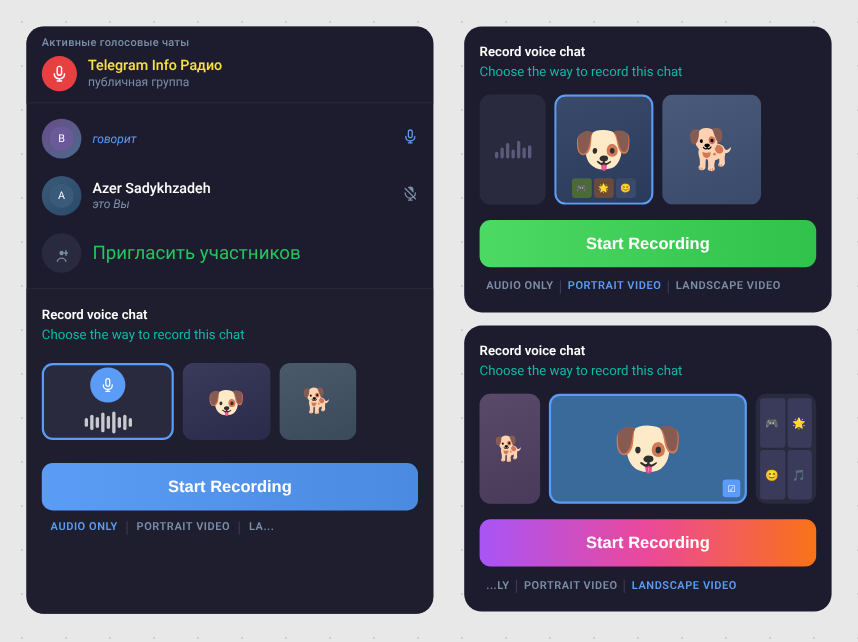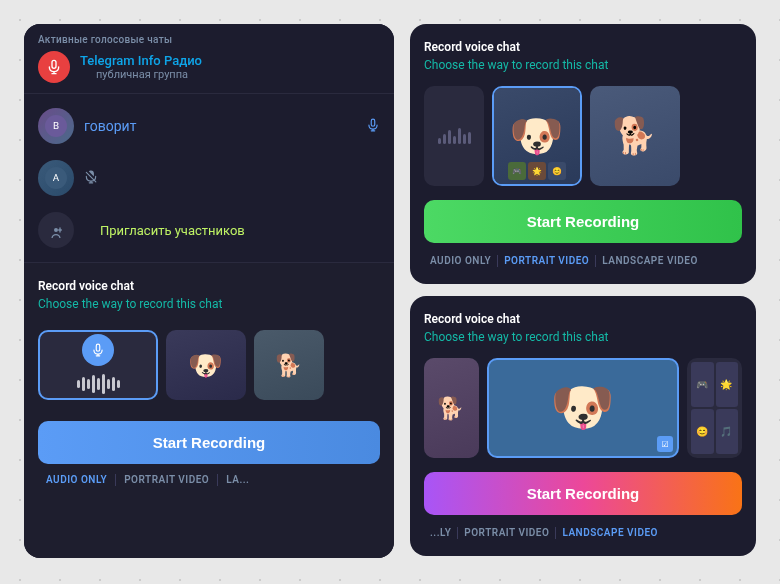--- a/index.html
+++ b/index.html
@@ -9,21 +9,21 @@
       background-color: #e8e8e8;
       background-image: radial-gradient(circle, #ccc 1px, transparent 1px);
       background-size: 40px 40px;
       font-family: -apple-system, BlinkMacSystemFont, 'Segoe UI', Roboto, sans-serif;
       overflow: hidden;
       position: relative;
     }
 
     .layout {
       display: flex;
-      gap: 16px;
+      gap: 28px;
       padding: 24px;
       width: 780px;
       height: 408px;
       align-items: flex-start;
       justify-content: center;
     }
 
     
     .left-panel {
       width: 370px;
@@ -62,27 +62,26 @@
       display: flex;
       align-items: center;
       justify-content: center;
       flex-shrink: 0;
     }
     .voice-banner-info {
       flex: 1;
     }
     .voice-banner-name {
       font-size: 13px;
-      color: #0ea5e9;
+      color: #fde047;
       font-weight: 500;
     }
     .voice-banner-sub {
       font-size: 11px;
       color: #7b8ea8;
-      margin-left: 16px;
     }
     .join-btn {
       background: #5b9cf6;
       color: #fff;
       border: none;
       border-radius: 6px;
       padding: 6px 12px;
       font-size: 12px;
       cursor: pointer;
       font-weight: 500;
@@ -138,22 +137,23 @@
     }
     .participant-avatar.bot { background: linear-gradient(135deg, #6a4c8a, #4a6a8a); }
     .participant-avatar.azer { background: linear-gradient(135deg, #3a5a7a, #2a4a6a); }
     .participant-info { flex: 1; }
     .participant-name {
       font-size: 13px;
       color: #fff;
       font-weight: 500;
     }
     .participant-status {
-      font-size: 14px;
+      font-size: 11px;
       color: #5b9cf6;
+      font-style: italic;
     }
     .participant-status.muted { color: #7b8ea8; }
     .participant-mic {
       color: #5b9cf6;
       font-size: 14px;
     }
     .participant-mic.muted { color: #7b8ea8; }
 
     .invite-item {
       display: flex;
@@ -167,23 +167,22 @@
       height: 36px;
       border-radius: 50%;
       background: #2a2a3e;
       display: flex;
       align-items: center;
       justify-content: center;
       color: #7b8ea8;
       font-size: 16px;
     }
     .invite-text {
-      font-size: 13px;
-      color: #bef264;
-      margin-left: 16px;
+      font-size: 17px;
+      color: #22c55e;
     }
 
     
     .record-panel-left {
       flex: 1;
       background: #1e1e2e;
       padding: 16px 14px;
       display: flex;
       flex-direction: column;
     }
@@ -510,20 +509,24 @@
             <path d="M12 1a4 4 0 0 1 4 4v6a4 4 0 0 1-8 0V5a4 4 0 0 1 4-4zm0 2a2 2 0 0 0-2 2v6a2 2 0 0 0 4 0V5a2 2 0 0 0-2-2zm7 8a1 1 0 0 1 1 1 8 8 0 0 1-7 7.93V21h2a1 1 0 0 1 0 2H9a1 1 0 0 1 0-2h2v-1.07A8 8 0 0 1 4 12a1 1 0 0 1 2 0 6 6 0 0 0 12 0 1 1 0 0 1 1-1z"></path>
           </svg>
         </span>
       </div>
       <div class="participant-item">
         <div class="participant-avatar azer">
           <svg width="22" height="22" viewBox="0 0 36 36">
               <circle cx="18" cy="18" r="18" fill="#3a5a7a"></circle>
               <text x="18" y="23" text-anchor="middle" font-size="16" fill="#fff">A</text>
             </svg>
+        </div>
+        <div class="participant-info">
+          <div class="participant-name">Azer Sadykhzadeh</div>
+          <div class="participant-status muted">это Вы</div>
         </div>
         <span class="participant-mic muted">
           <svg width="14" height="14" viewBox="0 0 24 24" fill="#7b8ea8">
             <path d="M19 11a1 1 0 0 1 2 0 9 9 0 0 1-8 8.94V21h2a1 1 0 0 1 0 2H9a1 1 0 0 1 0-2h2v-1.06A9 9 0 0 1 3 11a1 1 0 0 1 2 0 7 7 0 0 0 14 0zM3.29 3.29a1 1 0 0 1 1.41 0L21 19.59a1 1 0 0 1-1.41 1.41L3.29 4.71a1 1 0 0 1 0-1.42zM12 1a5 5 0 0 1 5 5v5.17l-8.9-8.9A5 5 0 0 1 12 1z"></path>
           </svg>
         </span>
       </div>
       <div class="invite-item">
         <div class="invite-icon">
           <svg width="16" height="16" viewBox="0 0 24 24" fill="#7b8ea8">

